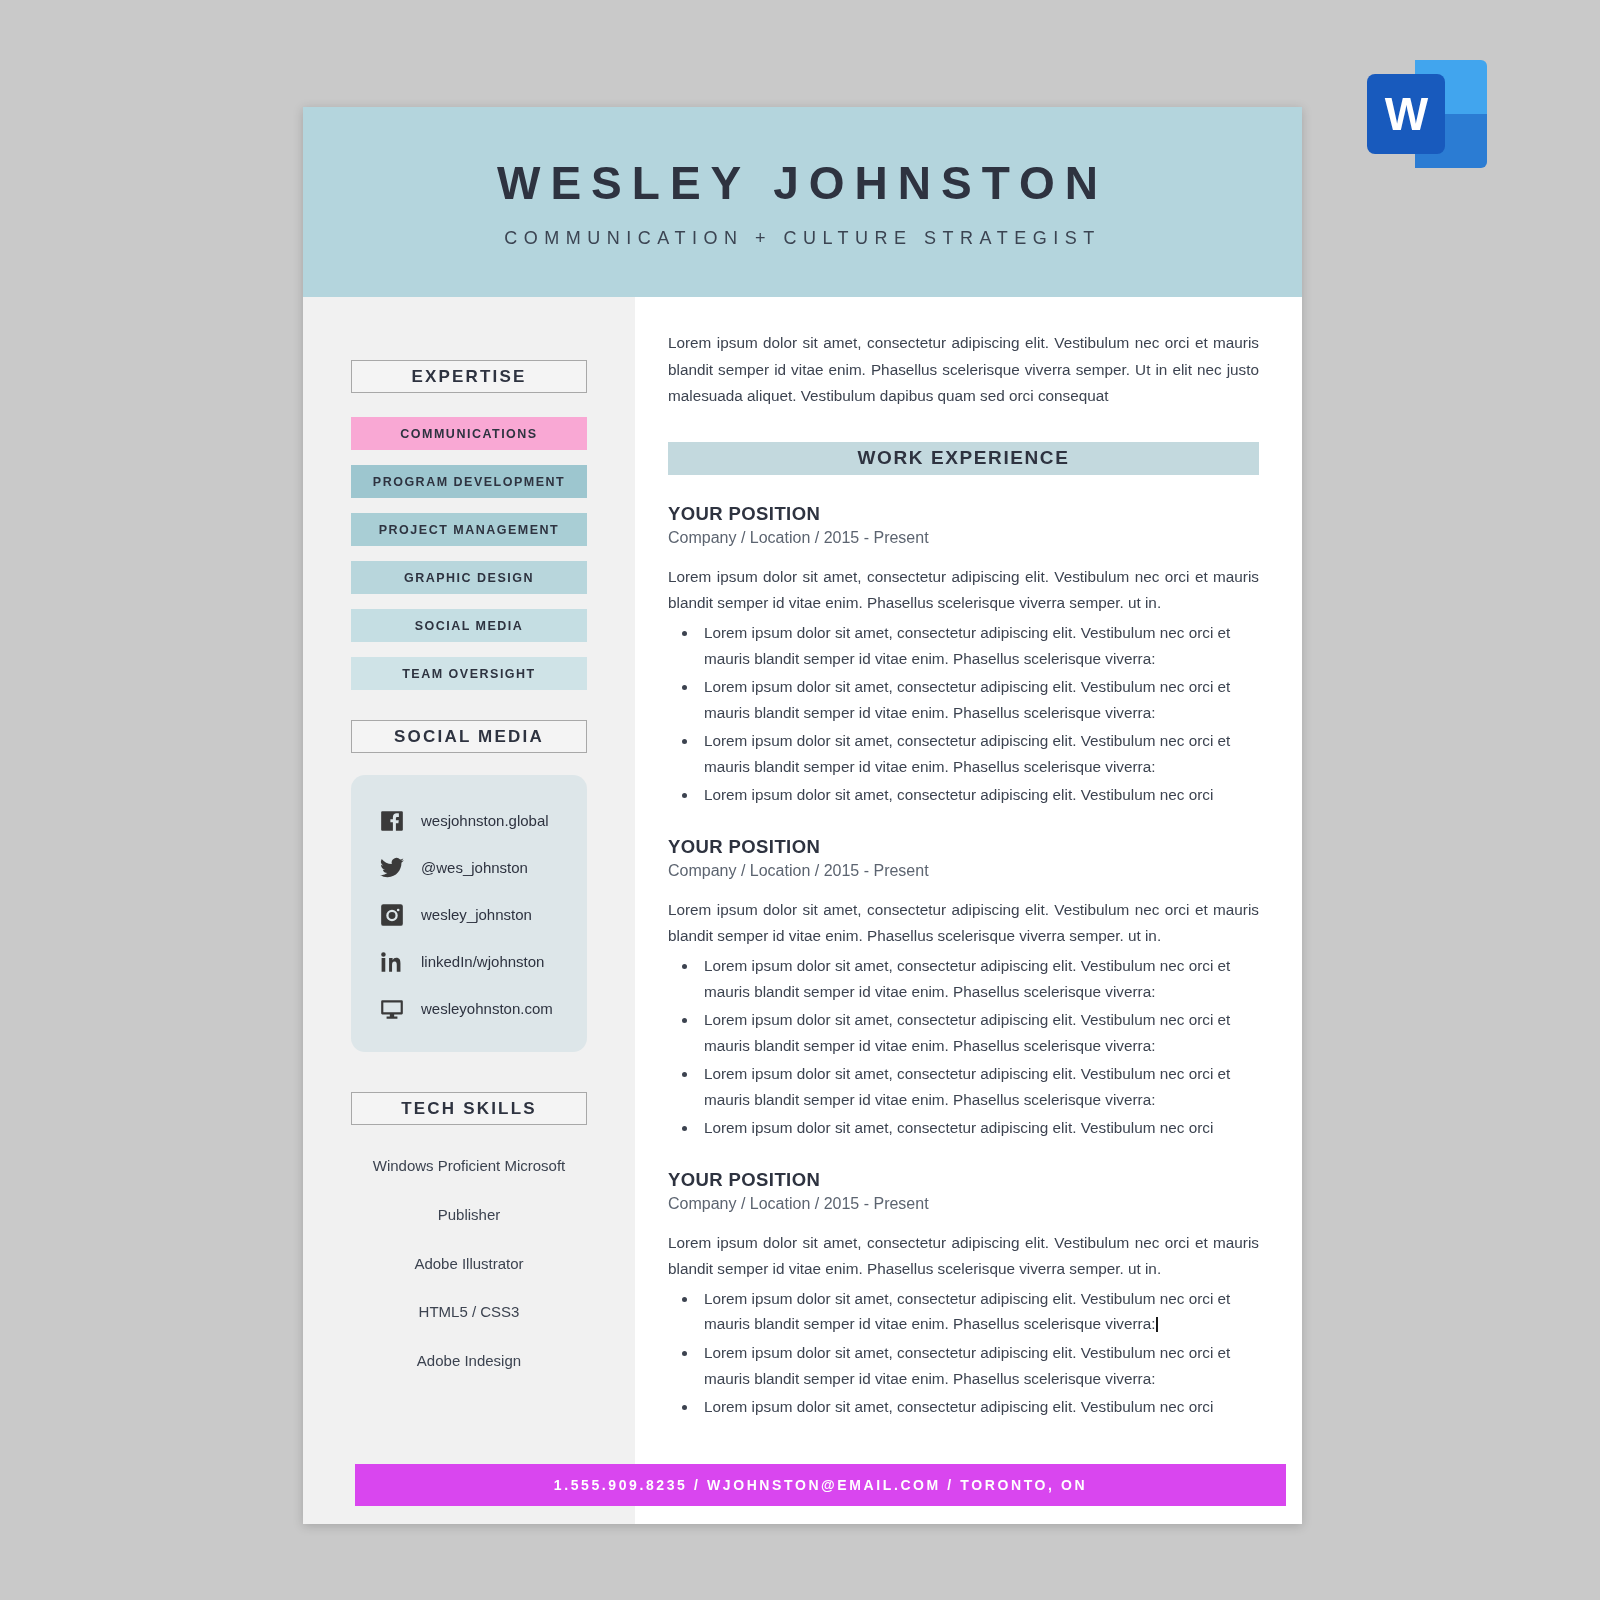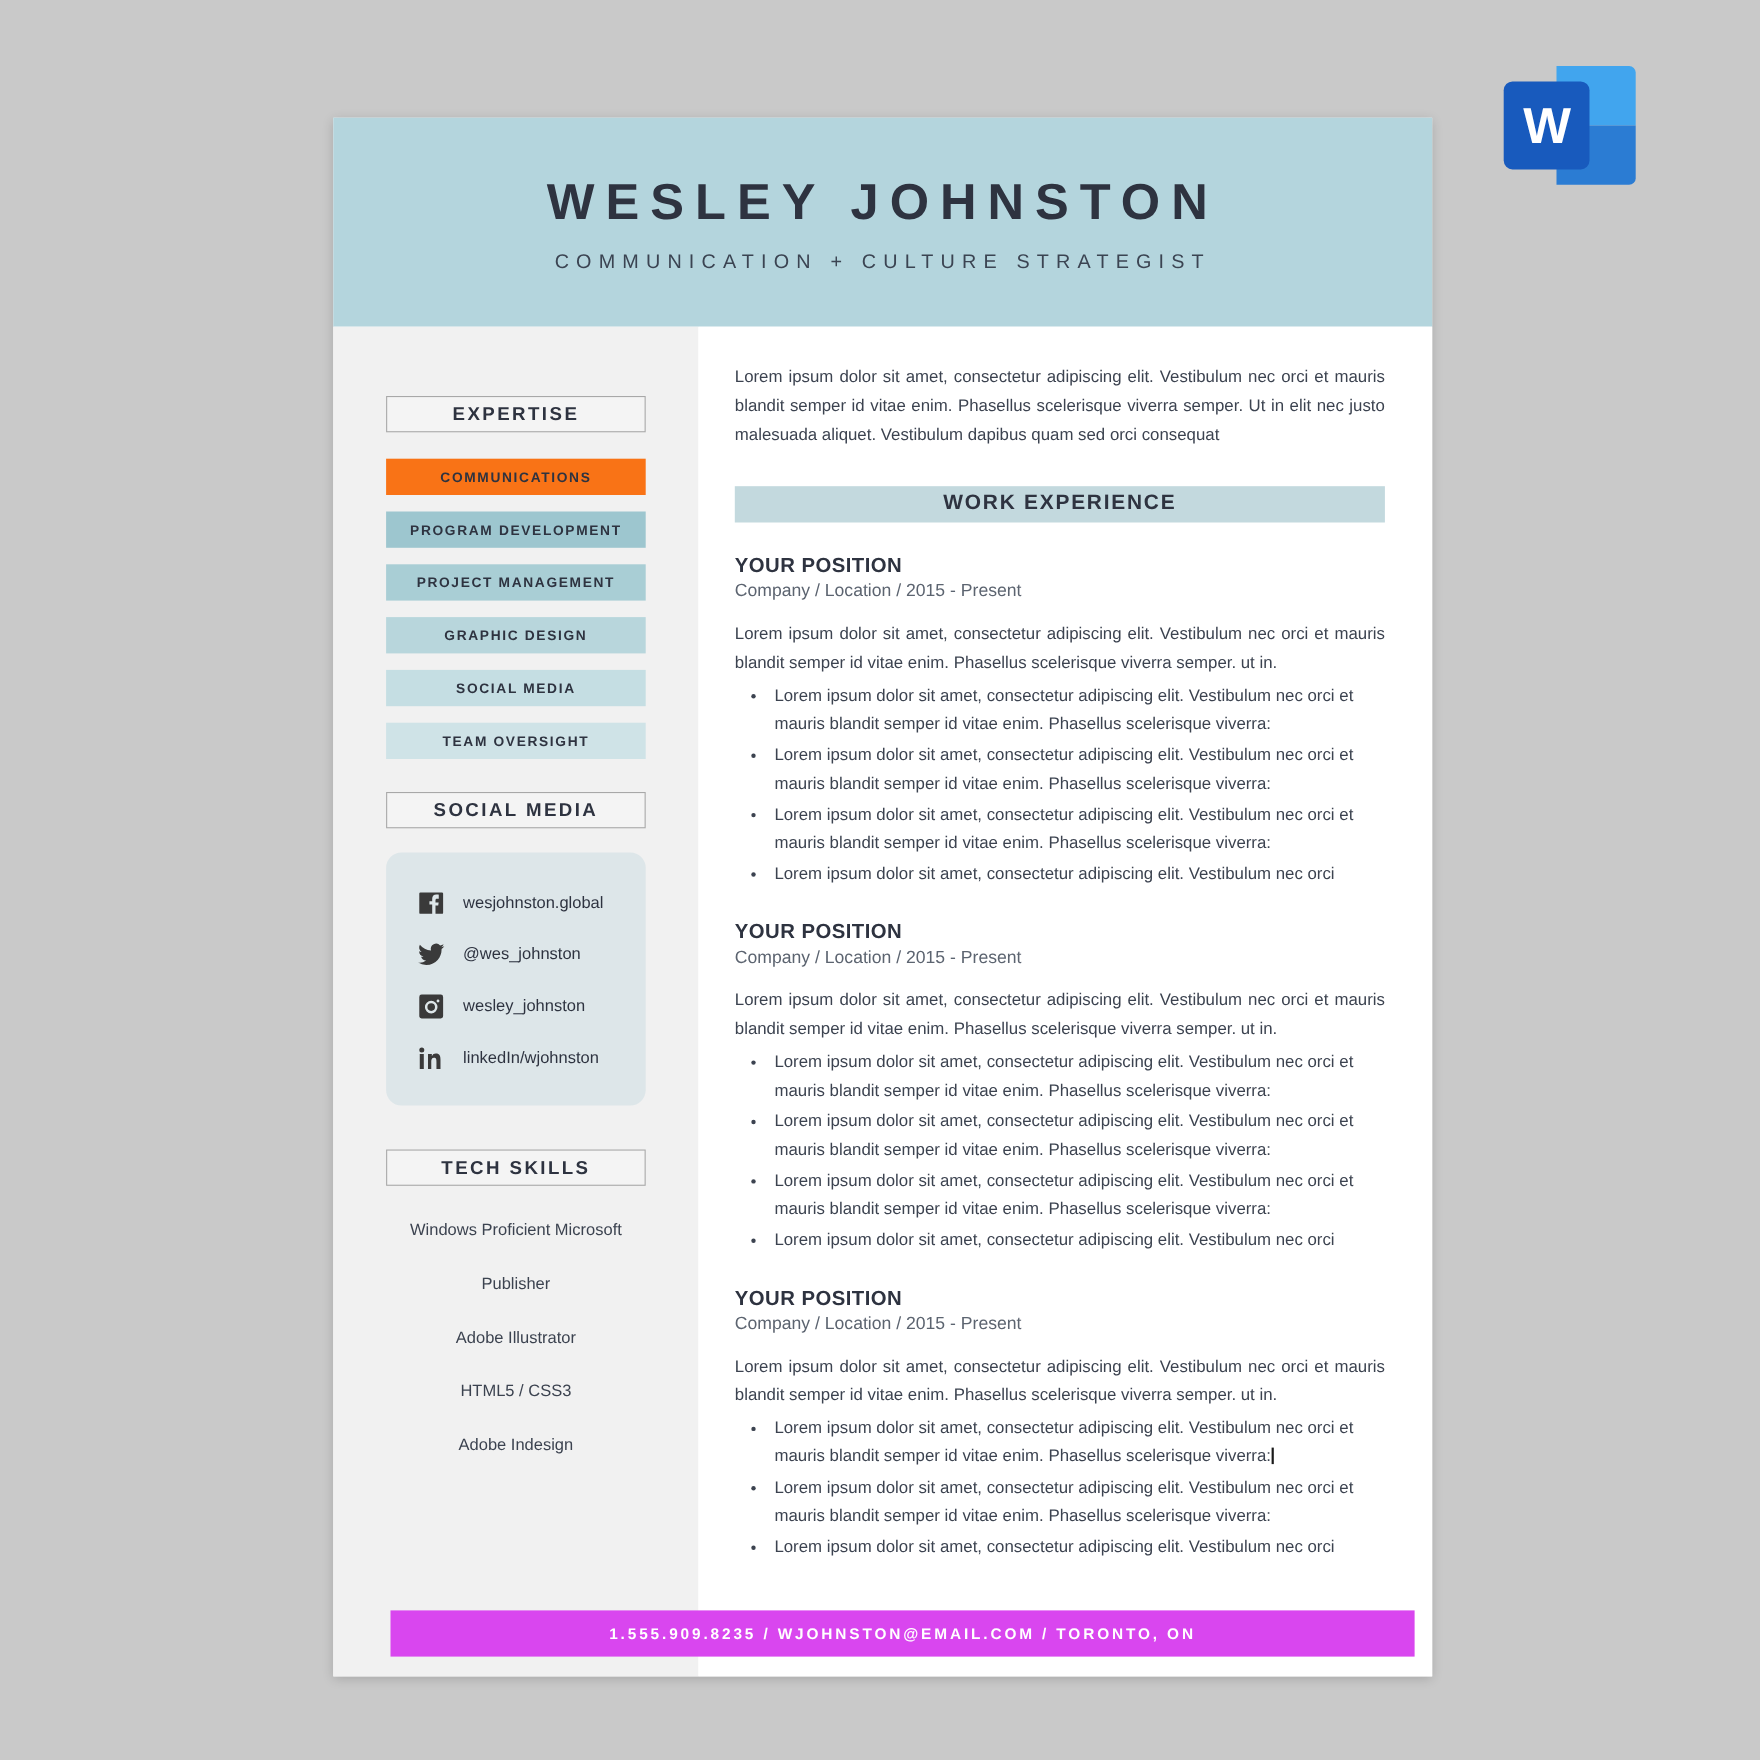--- a/index.html
+++ b/index.html
@@ -96,21 +96,21 @@
     <div class="hdr-name">WESLEY JOHNSTON</div>
     <div class="hdr-sub">COMMUNICATION + CULTURE STRATEGIST</div>
   </div>
 
   <div class="body-wrap">
 
     <div class="side">
 
       <div class="sec-hd">EXPERTISE</div>
       <div class="bars" id="expertise-bars">
-          <div class="bar" style="background: #f97316;">
+          <div class="bar" style="background: #f9a8d4;">
             <span>COMMUNICATIONS</span>
           </div>
           <div class="bar" style="background: rgb(157, 198, 207);">
             <span>PROGRAM DEVELOPMENT</span>
           </div>
           <div class="bar" style="background: rgb(169, 206, 213);">
             <span>PROJECT MANAGEMENT</span>
           </div>
           <div class="bar" style="background: rgb(184, 214, 220);">
             <span>GRAPHIC DESIGN</span>
@@ -149,20 +149,28 @@
             </span>
             <span class="slabel">wesley_johnston</span>
           </div>
           <div class="srow">
             <span class="sicon">
               <svg viewBox="0 0 24 24">
                 <path d="M4.1 3a2.1 2.1 0 102.1 2.1A2.1 2.1 0 004.1 3zM2.4 8.4h3.4V21H2.4zM9.3 8.4h3.25v1.72h.05A3.57 3.57 0 0115.8 8.1c3.4 0 4 2.24 4 5.15V21h-3.4v-6.1c0-1.45-.03-3.32-2.02-3.32s-2.33 1.58-2.33 3.21V21H9.3z"></path>
               </svg>
             </span>
             <span class="slabel">linkedIn/wjohnston</span>
+          </div>
+          <div class="srow">
+            <span class="sicon">
+              <svg viewBox="0 0 24 24">
+                <path d="M3 4h18a1 1 0 011 1v11a1 1 0 01-1 1h-7v2h3v2H7v-2h3v-2H3a1 1 0 01-1-1V5a1 1 0 011-1zm1 2v9h16V6z"></path>
+              </svg>
+            </span>
+            <span class="slabel">wesleyohnston.com</span>
           </div>
         </div>
 
       <div class="sec-hd" style="margin-top:40px">TECH SKILLS</div>
       <div class="skills" id="skills-list">
           <div class="skill">Windows Proficient Microsoft</div>
           <div class="skill">Publisher</div>
           <div class="skill">Adobe Illustrator</div>
           <div class="skill">HTML5 / CSS3</div>
           <div class="skill">Adobe Indesign</div>

